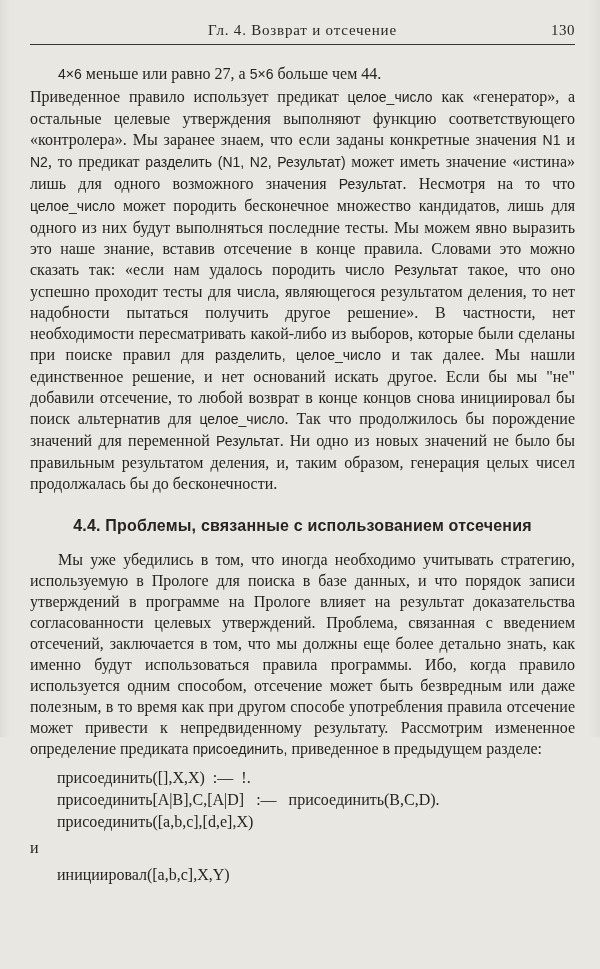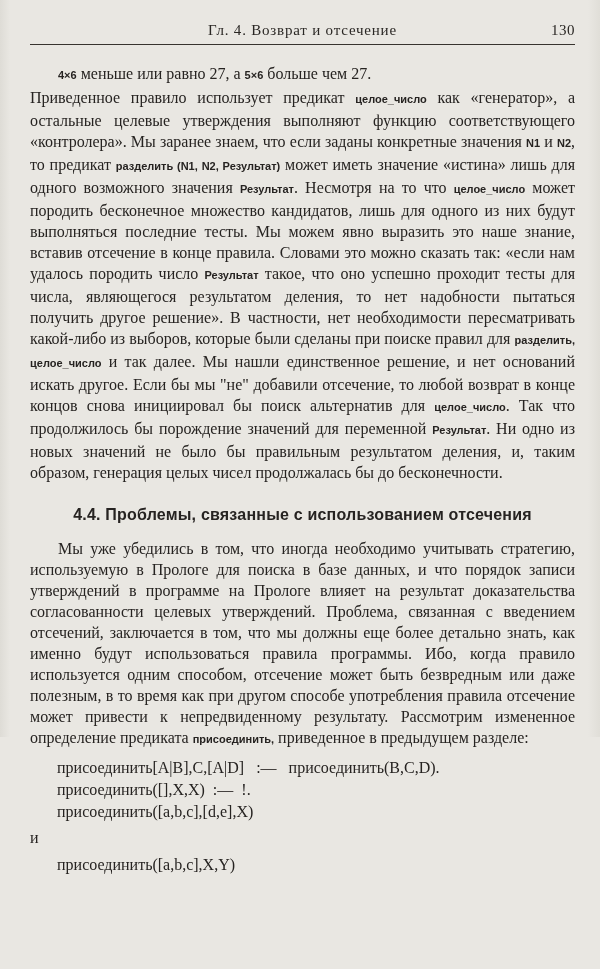--- a/index.html
+++ b/index.html
@@ -37,22 +37,22 @@
   .body-text {
     margin-top: 18px;
     font-size: 16px;
     line-height: 21px;
     text-align: justify;
   }
   p.paragraph { margin: 0 0 1px 0; }
   p.indent { text-indent: 28px; }
   .term {
     font-family: "Liberation Sans", "DejaVu Sans", sans-serif;
-    font-weight: 700;
-    font-size: 11px;
+    font-weight: 400;
+    font-size: 14px;
   }
   .section-heading {
     font-family: "Liberation Sans", "DejaVu Sans", sans-serif;
     font-weight: 700;
     font-size: 16px;
     text-align: center;
     margin: 21px 0 13px 0;
     letter-spacing: 0.2px;
   }
   .code-line {
@@ -70,23 +70,23 @@
 </head>
 <body>
 
 <div class="page">
   <div class="running-head">
     <span class="head-title">Гл. 4. Возврат и отсечение</span>
     <span class="head-page">130</span>
   </div>
   <hr class="head-rule">
   <div class="body-text" id="body-root">
-      <p class="paragraph indent"><span class="term">4×6</span><span class="run"> меньше или равно 27, а </span><span class="term">5×6</span><span class="run"> больше чем 27.</span></p>
+      <p class="paragraph indent"><span class="term">4×6</span><span class="run"> меньше или равно 27, а </span><span class="term">5×6</span><span class="run"> больше чем 44.</span></p>
       <p class="paragraph"><span class="run">Приведенное правило использует предикат </span><span class="term">целое_число</span><span class="run"> как «генератор», а остальные целевые утверждения выполняют функцию соответствующего «контролера». Мы заранее знаем, что если заданы конкретные значения </span><span class="term">N1</span><span class="run"> и </span><span class="term">N2</span><span class="run">, то предикат </span><span class="term">разделить (N1, N2, Результат)</span><span class="run"> может иметь значение «истина» лишь для одного возможного значения </span><span class="term">Результат</span><span class="run">. Несмотря на то что </span><span class="term">целое_число</span><span class="run"> может породить бесконечное множество кандидатов, лишь для одного из них будут выполняться последние тесты. Мы можем явно выразить это наше знание, вставив отсечение в конце правила. Словами это можно сказать так: «если нам удалось породить число </span><span class="term">Результат</span><span class="run"> такое, что оно успешно проходит тесты для числа, являющегося результатом деления, то нет надобности пытаться получить другое решение». В частности, нет необходимости пересматривать какой-либо из выборов, которые были сделаны при поиске правил для </span><span class="term">разделить, целое_число</span><span class="run"> и так далее. Мы нашли единственное решение, и нет оснований искать другое. Если бы мы "не" добавили отсечение, то любой возврат в конце концов снова инициировал бы поиск альтернатив для </span><span class="term">целое_число</span><span class="run">. Так что продолжилось бы порождение значений для переменной </span><span class="term">Результат</span><span class="run">. Ни одно из новых значений не было бы правильным результатом деления, и, таким образом, генерация целых чисел продолжалась бы до бесконечности.</span></p>
       <h2 class="section-heading">4.4. Проблемы, связанные с использованием отсечения</h2>
       <p class="paragraph indent"><span class="run">Мы уже убедились в том, что иногда необходимо учитывать стратегию, используемую в Прологе для поиска в базе данных, и что порядок записи утверждений в программе на Прологе влияет на результат доказательства согласованности целевых утверждений. Проблема, связанная с введением отсечений, заключается в том, что мы должны еще более детально знать, как именно будут использоваться правила программы. Ибо, когда правило используется одним способом, отсечение может быть безвредным или даже полезным, в то время как при другом способе употребления правила отсечение может привести к непредвиденному результату. Рассмотрим измененное определение предиката </span><span class="term">присоединить,</span><span class="run"> приведенное в предыдущем разделе:</span></p>
+      <div class="code-line">присоединить([],X,X)  :—  !.</div>
       <div class="code-line">присоединить[A|B],C,[A|D]   :—   присоединить(B,C,D).</div>
-      <div class="code-line">присоединить([],X,X)  :—  !.</div>
       <div class="code-line">присоединить([a,b,c],[d,e],X)</div>
       <div class="plain-line">и</div>
-      <div class="code-line">присоединить([a,b,c],X,Y)</div>
+      <div class="code-line">инициировал([a,b,c],X,Y)</div>
     </div>
 </div>
 
 </body></html>

